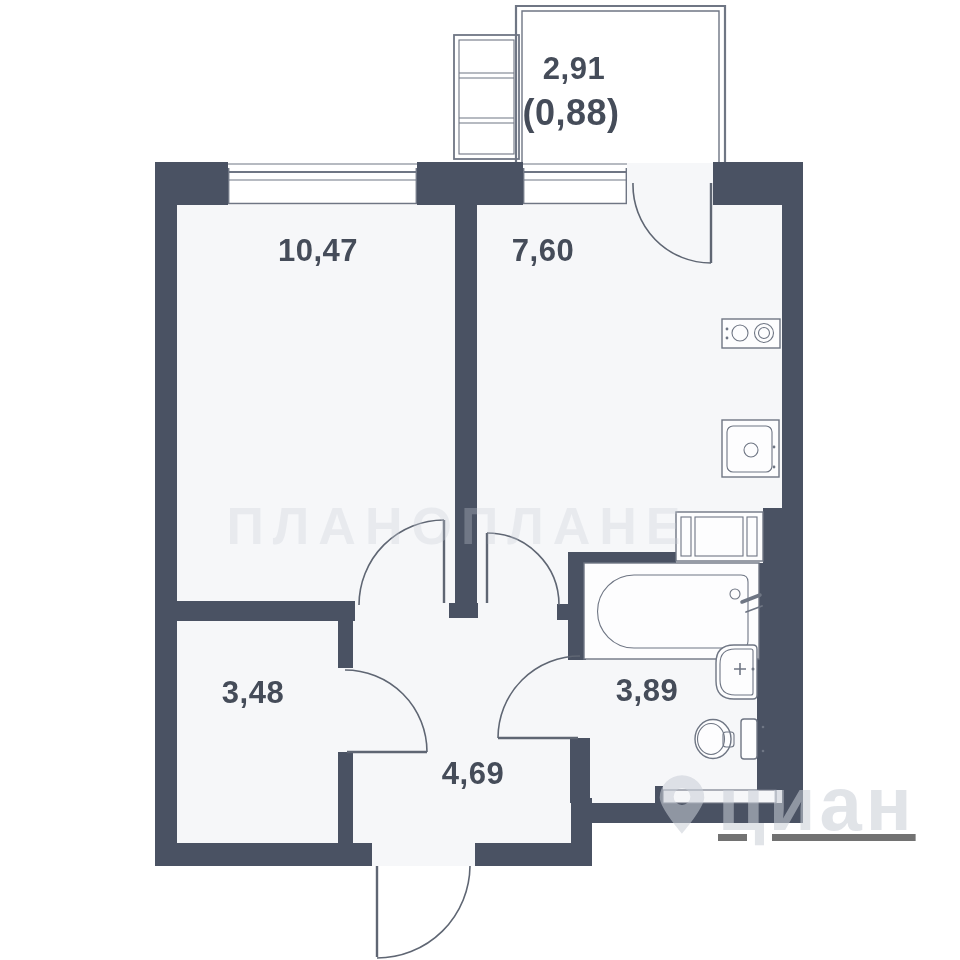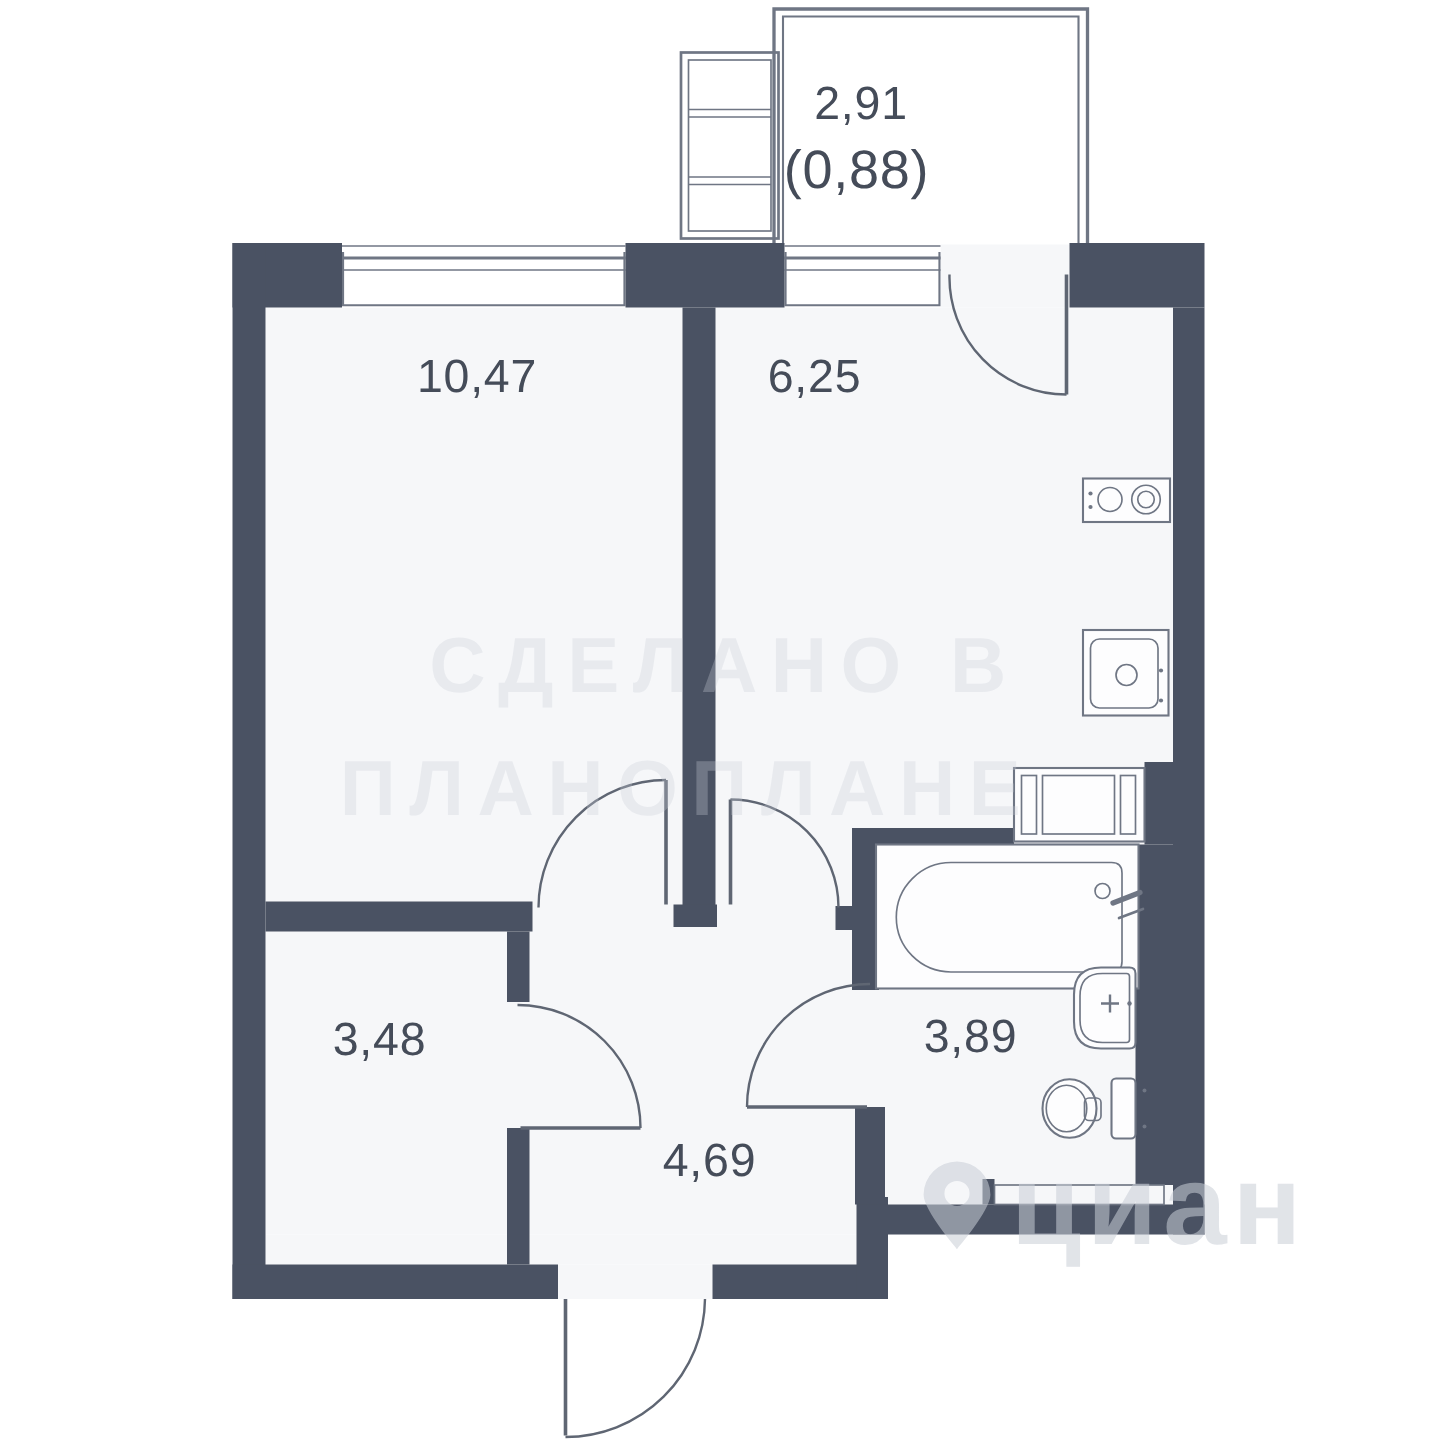--- a/index.html
+++ b/index.html
@@ -9,27 +9,27 @@
   .floor{fill:var(--floor);}
   .white{fill:var(--paper);}
   .wall{fill:var(--wall);}
   .ln{stroke:var(--line);fill:none;stroke-width:1.4;}
   .ln2{stroke:var(--line);fill:none;stroke-width:2.2;}
   .fix{stroke:var(--line);fill:#fdfdfe;stroke-width:1.4;}
   .fixl{stroke:var(--line);fill:none;stroke-width:1.1;}
   .dot{fill:var(--line);stroke:none;}
   .door-arc{stroke:var(--door);fill:none;stroke-width:1.6;}
   .door-leaf{stroke:var(--door);fill:none;stroke-width:2.4;}
-  .lbl{position:absolute;transform:translate(-50%,-50%);font-size:31px;font-weight:400;
+  .lbl{position:absolute;transform:translate(-50%,-50%);font-size:31px;font-weight:700;
        color:var(--label);letter-spacing:.5px;white-space:nowrap;z-index:5;}
   .lbl-small{font-size:36px;}
   .wm-maker{position:absolute;transform:translate(-50%,-50%);font-size:52px;font-weight:700;
        letter-spacing:9px;color:var(--wm);opacity:.30;white-space:nowrap;z-index:6;}
-  .wm-brand{position:absolute;left:612px;top:772px;display:flex;align-items:center;gap:10px;
-       opacity:.55;z-index:7;}
+  .wm-brand{position:absolute;left:656px;top:772px;display:flex;align-items:flex-end;gap:10px;
+       opacity:.55;z-index:7;text-decoration:underline;}
   .wm-brand .brand-txt{font-size:76px;font-weight:700;letter-spacing:4px;color:var(--wm);
        line-height:64px;}
   .wm-brand svg{position:static;}
 </style>
 </head>
 <body>
 
 <div class="plan">
 
   <svg width="960" height="960" viewBox="0 0 960 960">
@@ -164,28 +164,27 @@
       <path class="door-leaf" d="M498,738 H578"></path>
       <path class="door-arc" d="M580,656 A82,82 0 0 0 498,738"></path>
     </g>
     <g>
       <path class="door-leaf" d="M377,866 V957"></path>
       <path class="door-arc" d="M470,866 A93,93 0 0 1 377,958"></path>
     </g>
   </svg>
 
   <div class="lbl" style="left:318px;top:251px;text-align:right;">10,47</div>
-  <div class="lbl" style="left:543px;top:251px;">6,25</div>
+  <div class="lbl" style="left:543px;top:251px;">7,60</div>
   <div class="lbl" style="left:574px;top:69px;">2,91</div>
   <div class="lbl lbl-small" style="left:571px;top:113px;">(0,88)</div>
   <div class="lbl" style="left:253px;top:693px;">3,48</div>
   <div class="lbl" style="left:473px;top:774px;">4,69</div>
   <div class="lbl" style="left:647px;top:691px;text-align:right;">3,89</div>
 
-  <div class="wm-maker" style="left:483px;top:444px;">СДЕЛАНО В</div>
   <div class="wm-maker" style="left:458px;top:526px;">ПЛАНОПЛАНЕ</div>
 
   <div class="wm-brand">
     <svg width="52" height="62" viewBox="0 0 56 66">
       <path fill="var(--wm)" fill-rule="evenodd" d="M28,64 C28,64 4,36 4,25 a24,24 0 1 1 48,0 c0,11 -24,39 -24,39 Z
            M28,15 a9,9 0 1 0 0,18 a9,9 0 1 0 0,-18 Z"></path>
     </svg>
     <span class="brand-txt">циан</span>
   </div>
 

